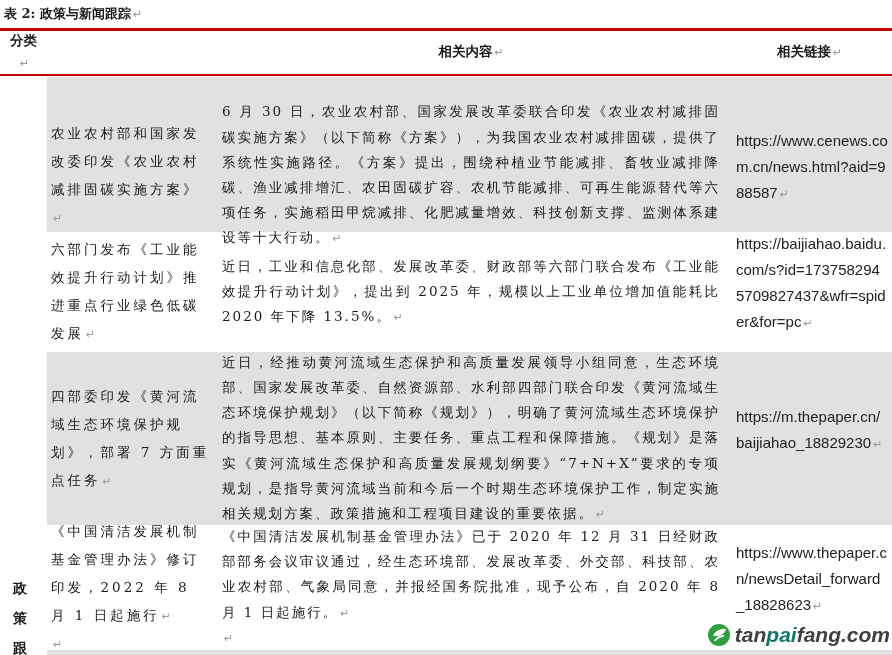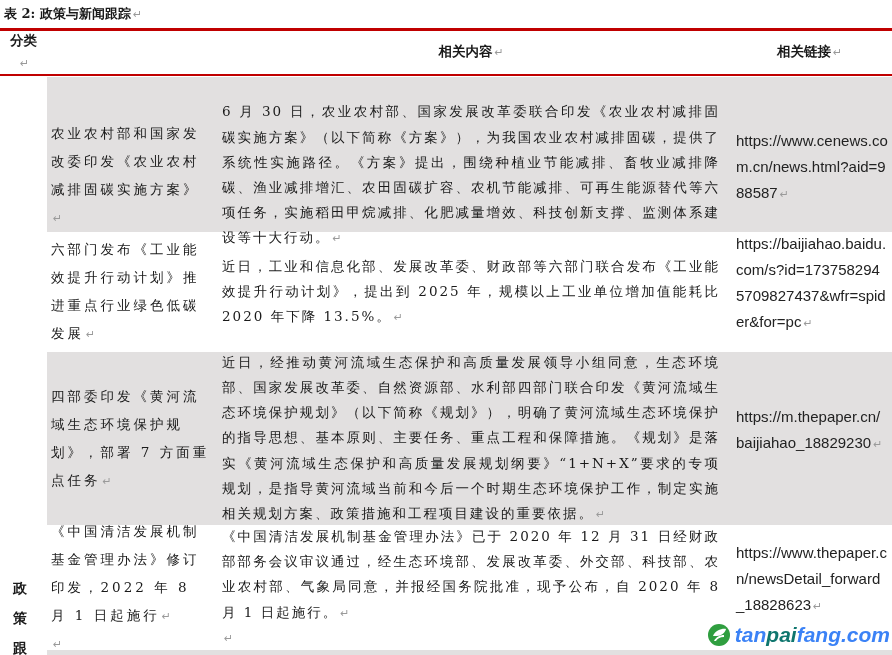--- a/index.html
+++ b/index.html
@@ -35,21 +35,21 @@
   .r1 { top:232px; height:120px; }
   .r2 { top:352px; height:173px; }
   .r3 { top:525px; height:125px; }
 
   .category-cell { position:absolute; left:9px; top:573px; width:22px; font-weight:bold; font-size:14px;
                    line-height:30px; word-break:break-all; text-align:center; }
 
   .watermark { position:absolute; top:623px; right:2px; display:flex; align-items:center;
                font-family:"Liberation Sans", sans-serif; font-weight:bold; font-style:italic; font-size:21px; }
   .wm-icon { width:24px; height:24px; margin-right:4px; flex:0 0 auto; }
-  .wm-green { color:#3b82f6; }
+  .wm-green { color:#404040; }
   .wm-blue  { color:#0f766e; }
 </style>
 </head>
 <body>
 
 <div class="page">
 
   <div class="doc-title-row">
     <span>表 2: 政策与新闻跟踪</span><span class="pmark">↵</span>
   </div>
@@ -90,21 +90,21 @@
     <span><span>近日，工业和信息化部、发展改革委、财政部等六部门联合发布《工业能效提升行动计划》，提出到 2025 年，规模以上工业单位增加值能耗比 2020 年下降 13.5%。</span><span class="pmark">↵</span></span>
   </div>
   <div class="cell link-cell r1">
     <span><span>https://baijiahao.baidu.com/s?id=1737582945709827437&amp;wfr=spider&amp;for=pc</span><span class="pmark">↵</span></span>
   </div>
 
   <div class="cell title-cell r2">
     <span><span>四部委印发《黄河流域生态环境保护规划》，部署 7 方面重点任务</span><span class="pmark">↵</span></span>
   </div>
   <div class="cell content-cell r2">
-    <span><span>近日，经推动黄河流域生态保护和高质量发展领导小组同意，生态环境部、国家发展改革委、自然资源部、水利部四部门联合印发《黄河流域生态环境保护规划》（以下简称《规划》），明确了黄河流域生态环境保护的指导思想、基本原则、主要任务、重点工程和保障措施。《规划》是落实《黄河流域生态保护和高质量发展规划纲要》“1+N+X”要求的专项规划，是指导黄河流域当前和今后一个时期生态环境保护工作，制定实施相关规划方案、政策措施和工程项目建设的重要依据。</span><span class="pmark">↵</span></span>
+    <span><span>近日，经推动黄河流域生态保护和高质量发展领导小组同意，生态环境部、国家发展改革委、自然资源部、水利部四部门联合印发《黄河流域生态环境保护规划》（以下简称《规划》），明确了黄河流域生态环境保护的指导思想、基本原则、主要任务、重点工程和保障措施。《规划》是落实《黄河流域生态保护和高质量发展规划纲要》“7+N+X”要求的专项规划，是指导黄河流域当前和今后一个时期生态环境保护工作，制定实施相关规划方案、政策措施和工程项目建设的重要依据。</span><span class="pmark">↵</span></span>
   </div>
   <div class="cell link-cell r2">
     <span><span>https://m.thepaper.cn/baijiahao_18829230</span><span class="pmark">↵</span></span>
   </div>
 
   <div class="cell title-cell r3">
     <span><span>《中国清洁发展机制基金管理办法》修订印发，2022 年 8 月 1 日起施行</span><span class="pmark">↵</span></span>
     <span class="pmark pline">↵</span>
   </div>
   <div class="cell content-cell r3">

